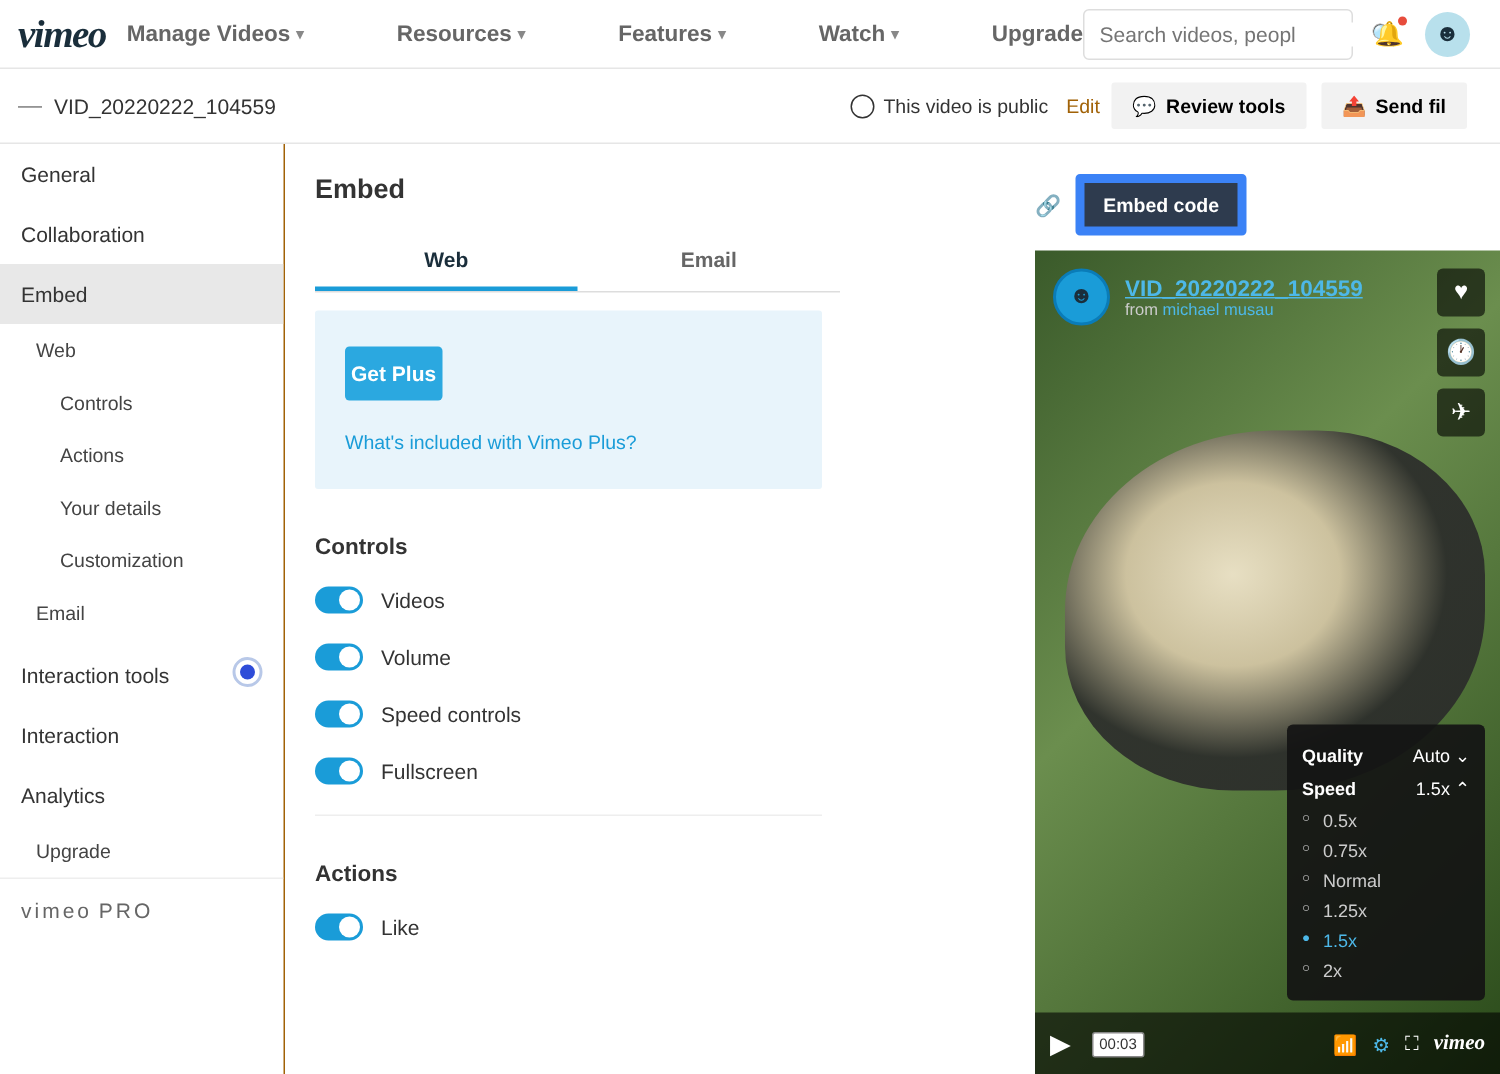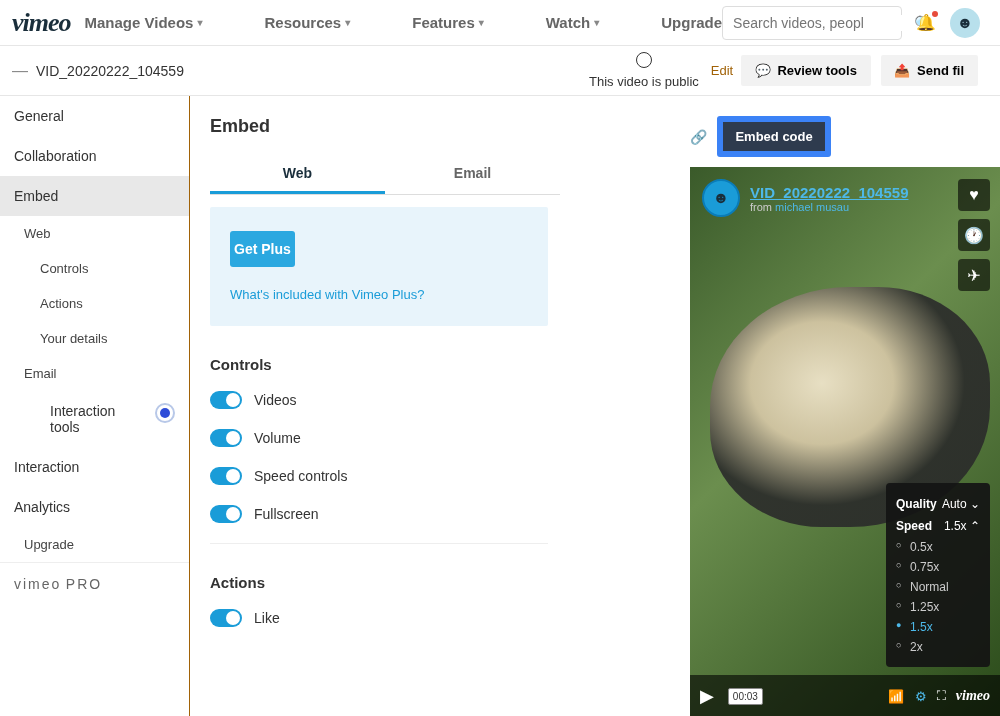--- a/index.html
+++ b/index.html
@@ -15,34 +15,34 @@
 .search-box input { border: none; flex: 1; outline: none; font-size: 14px; }
 .bell { position: relative; margin-right: 14px; color: #888; }
 .bell::after { content: ''; position: absolute; top: -2px; right: -2px; width: 6px; height: 6px; background: #e74c3c; border-radius: 50%; }
 .avatar-top { width: 30px; height: 30px; border-radius: 50%; background: #b8e0ec; display: flex; align-items: center; justify-content: center; margin-right: 8px; }
 
 
 .subheader { height: 50px; display: flex; align-items: center; padding: 0 12px; border-bottom: 1px solid #e6e6e6; }
 .crumb-dash { color: #888; margin-right: 8px; }
 .crumb { font-size: 14px; color: #333; }
 .sub-spacer { flex: 1; }
-.privacy { display: flex; align-items: center; gap: 6px; font-size: 13px; color: #333; margin-right: 12px; flex-direction: column; }
+.privacy { display: flex; align-items: center; gap: 6px; font-size: 13px; color: #333; margin-right: 12px; }
 .privacy .globe { width: 16px; height: 16px; border: 1.5px solid #333; border-radius: 50%; position: relative; }
 .edit-link { color: #a16207; font-size: 13px; margin-right: 8px; cursor: pointer; }
 .btn-ghost { background: #f2f2f2; border: none; padding: 8px 14px; font-size: 13px; font-weight: 600; display: flex; align-items: center; gap: 6px; cursor: pointer; border-radius: 2px; margin-right: 10px; }
 
 
 .main { display: flex; height: calc(716px - 96px); }
 .sidebar { width: 196px; border-right: 1px solid #a16207; overflow-y: auto; position: relative; }
 .sidebar::-webkit-scrollbar { width: 8px; }
 .side-item { padding: 12px 14px; font-size: 14px; color: #333; cursor: pointer; display: flex; align-items: center; justify-content: space-between; }
 .side-item.active { background: #e8e8e8; font-weight: 500; }
 .side-sub { padding: 10px 14px 10px 24px; font-size: 13px; color: #444; cursor: pointer; }
 .side-sub2 { padding: 10px 14px 10px 40px; font-size: 13px; color: #444; cursor: pointer; }
-.side-dot { display: flex; align-items: flex-start; gap: 8px; margin-left: 36px; }
+.side-dot { display: flex; align-items: flex-end; gap: 8px; }
 .radio-ind { width: 20px; height: 20px; border: 2px solid #b8c8e8; border-radius: 50%; display: flex; align-items: center; justify-content: center; }
 .radio-ind::after { content: ''; width: 10px; height: 10px; background: #2e4cd8; border-radius: 50%; }
 .vimeo-pro { padding: 10px 14px; font-family: Georgia, serif; font-style: italic; font-weight: bold; font-size: 18px; border-top: 1px solid #eee; }
 .vimeo-pro span { font-style: normal; font-weight: 300; font-size: 14px; letter-spacing: 2px; color: #666; }
 
 
 .center { flex: 1; padding: 20px 0 0 20px; display: flex; }
 .embed-col { width: 350px; }
 .embed-title { font-size: 18px; font-weight: 600; color: #333; margin-bottom: 18px; }
 .tabs { display: flex; border-bottom: 1px solid #ddd; }
@@ -69,21 +69,21 @@
 .embed-btn { background: #2e3b4e; color: #fff; border: 6px solid #3b82f6; padding: 7px 12px; font-size: 13px; font-weight: 600; border-radius: 3px; cursor: pointer; }
 .player { width: 310px; height: 550px; background: linear-gradient(135deg, #3a5a2a 0%, #6b8e4e 40%, #2a4a1a 100%); position: relative; overflow: hidden; }
 .butterfly { position: absolute; top: 120px; left: 20px; width: 280px; height: 240px; background: radial-gradient(ellipse at 40% 40%, #f5e8d0 0%, #d8c8a8 30%, #2a2a2a 60%); border-radius: 50% 40% 50% 40%; opacity: 0.9; }
 .player-header { position: absolute; top: 12px; left: 12px; display: flex; align-items: center; gap: 10px; }
 .player-avatar { width: 38px; height: 38px; border-radius: 50%; background: #1a9cd8; border: 2px solid #0a7cb8; display: flex; align-items: center; justify-content: center; }
 .player-title { color: #4db8e8; font-size: 15px; font-weight: 600; text-decoration: underline; }
 .player-from { color: #ccc; font-size: 11px; }
 .player-from a { color: #4db8e8; }
 .side-icons { position: absolute; top: 12px; right: 10px; display: flex; flex-direction: column; gap: 8px; }
 .side-icon { width: 32px; height: 32px; background: rgba(0,0,0,0.6); border-radius: 4px; display: flex; align-items: center; justify-content: center; color: #fff; cursor: pointer; }
-.speed-menu { position: absolute; right: 10px; bottom: 50px; background: rgba(20,20,20,0.92); color: #fff; width: 104px; padding: 10px; border-radius: 4px; font-size: 12px; }
+.speed-menu { position: absolute; right: 10px; bottom: 50px; background: rgba(20,20,20,0.92); color: #fff; width: 132px; padding: 10px; border-radius: 4px; font-size: 12px; }
 .speed-row { display: flex; justify-content: space-between; align-items: center; padding: 4px 0; }
 .speed-label { font-weight: 600; }
 .speed-opt { padding: 3px 0 3px 14px; color: #ccc; cursor: pointer; position: relative; }
 .speed-opt::before { content: '○'; position: absolute; left: 0; font-size: 9px; }
 .speed-opt.sel { color: #4db8e8; }
 .speed-opt.sel::before { content: '●'; color: #4db8e8; }
 .player-controls { position: absolute; bottom: 0; left: 0; right: 0; height: 42px; background: rgba(0,0,0,0.6); display: flex; align-items: center; padding: 0 10px; color: #fff; }
 .play-btn { font-size: 18px; cursor: pointer; }
 .time-badge { background: #fff; color: #333; font-size: 10px; padding: 2px 4px; border-radius: 2px; margin-left: 14px; border: 1px solid #888; }
 .ctrl-spacer { flex: 1; }
@@ -154,20 +154,21 @@
     <div class="side-item">
         <span>Collaboration</span>
       </div>
     <div class="side-item active">
         <span>Embed</span>
       </div>
     <div class="side-sub">Web</div>
     <div class="side-sub2">Controls</div>
     <div class="side-sub2">Actions</div>
     <div class="side-sub2">Your details</div>
+    <div class="side-sub2">Customization</div>
     <div class="side-sub">Email</div>
     <div class="side-item side-dot">
       <span>Interaction tools</span>
       <span class="radio-ind"></span>
     </div>
     <div class="side-item">
         <span>Interaction</span>
       </div>
     <div class="side-item">
         <span>Analytics</span>

